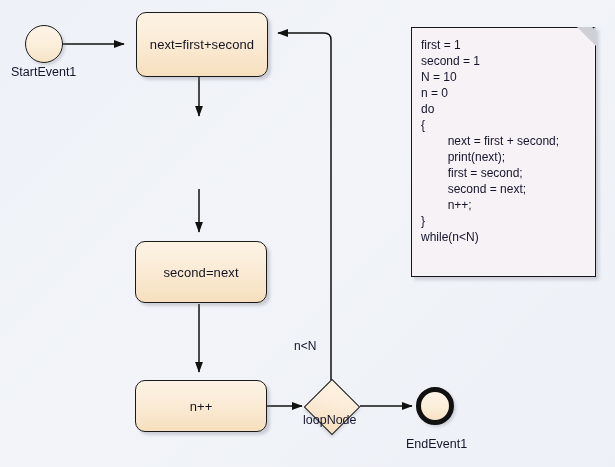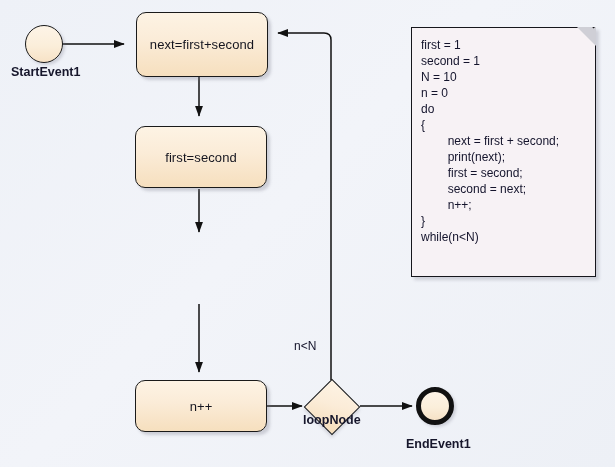--- a/index.html
+++ b/index.html
@@ -71,21 +71,20 @@
     transform: rotate(45deg);
     box-shadow: 2px 2px 3px rgba(120,120,135,0.22);
   }
 
   
   .caption {
     position: absolute;
     font-size: 12.5px;
     color: #16162b;
     white-space: nowrap;
-    font-weight: bold;
   }
   .edge-label {
     position: absolute;
     font-size: 12px;
     color: #13132a;
     white-space: nowrap;
   }
 
   
   .note {
@@ -162,24 +161,24 @@
     <path d="M331,380 L331,40 Q331,33 324,33 L278,33" stroke="#111111" stroke-width="1.5" fill="none" marker-end="url(#arrow)"></path>
   </svg>
 
   <div class="event start" style="left:25px; top:25px; width:38px; height:38px;"></div>
   <div class="caption" style="left:11px; top:65px;">StartEvent1</div>
 
   <div class="task" style="left:136px; top:12px; width:132px; height:65px;">
     <span>next=first+second</span>
   </div>
 
-  <div class="task" style="left:135px; top:126px; width:132px; height:62px;">
-    <span>first=second</span>
-  </div>
-
+
+  <div class="task" style="left:135px; top:241px; width:132px; height:62px;">
+    <span>second=next</span>
+  </div>
 
   <div class="task" style="left:135px; top:380px; width:132px; height:52px;">
     <span>n++</span>
   </div>
 
   <div class="gateway" style="left:312px; top:387px;"></div>
   <div class="caption" style="left:303px; top:413px;">loopNode</div>
   <div class="edge-label" style="left:294px; top:339px;">n&lt;N</div>
 
   <div class="event end" style="left:416px; top:387px; width:38px; height:38px;"></div>

